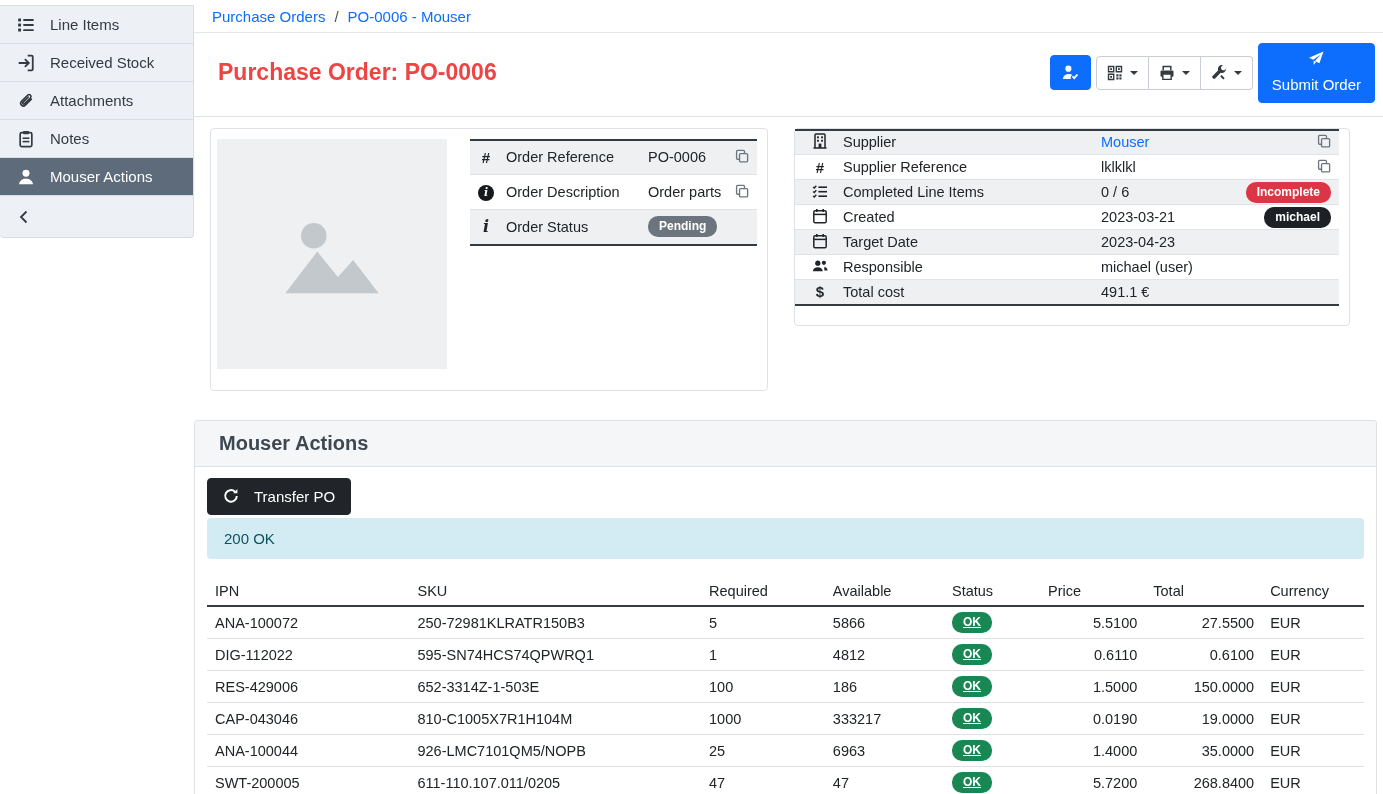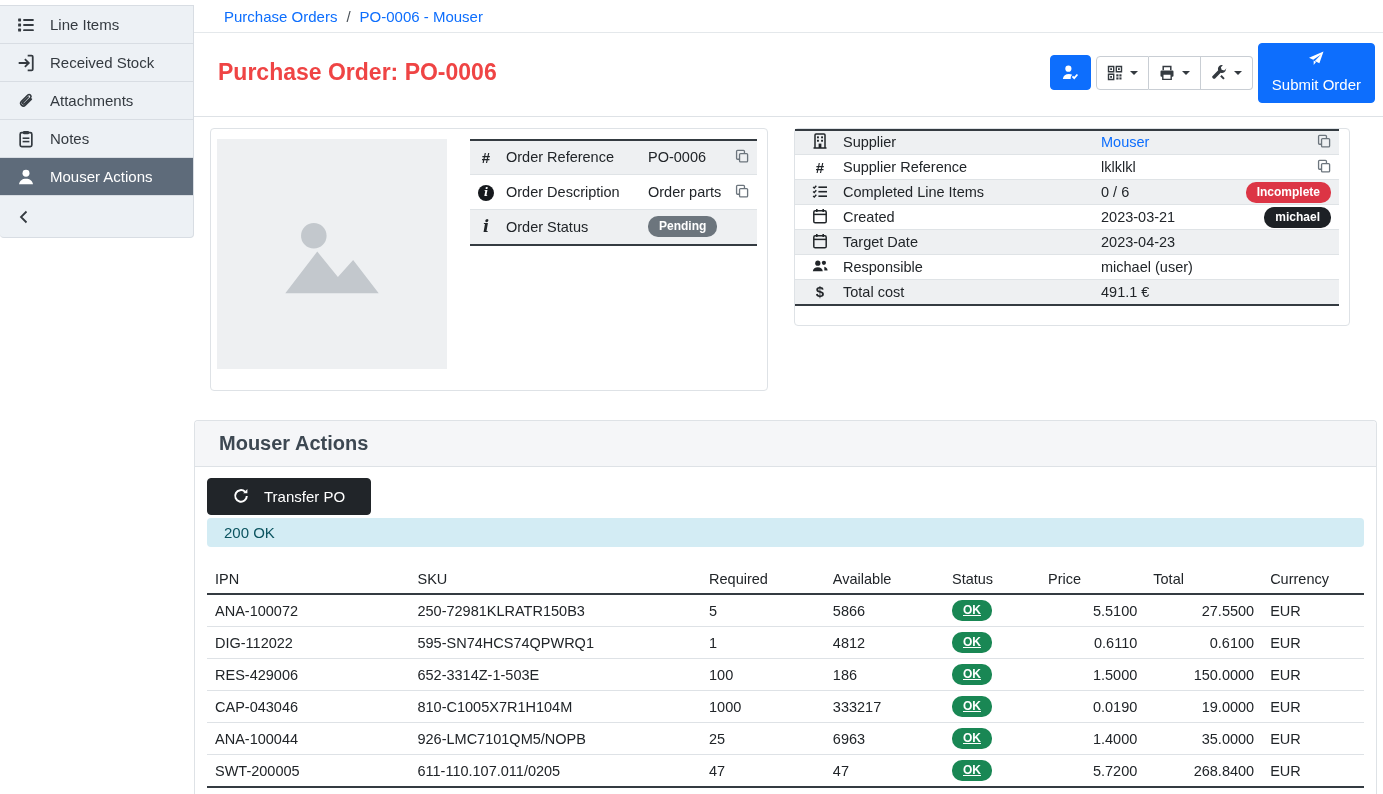--- a/index.html
+++ b/index.html
@@ -11,21 +11,21 @@
   .sidebar { width:194px; flex:none; padding-top:5px; }
   .side-list { background:#edf1f5; border:1px solid #d8dde3; border-left:none; border-radius:0 0 4px 4px; overflow:hidden; }
   .side-item { display:flex; align-items:center; gap:15px; height:38px; padding:0 12px 0 17px; border-bottom:1px solid #d8dde3; color:#343a40; font-size:15px; cursor:pointer; }
   .side-item.active { background:#5e6b7a; color:#fff; }
   .side-item .si { width:18px; height:18px; flex:none; }
   .side-collapse { height:41px; display:flex; align-items:center; padding-left:16px; color:#343a40; cursor:pointer; }
   .side-collapse .si { width:16px; height:16px; }
 
   
   .content { flex:1; display:flex; flex-direction:column; min-width:0; }
-  .breadcrumb-bar { height:33px; flex:none; display:flex; align-items:center; gap:9px; padding-left:30px; border-bottom:1px solid #e4e8eb; font-size:15px; }
+  .breadcrumb-bar { height:33px; flex:none; display:flex; align-items:center; gap:9px; padding-left:18px; border-bottom:1px solid #e4e8eb; font-size:15px; }
   .breadcrumb-bar a { color:#0d6efd; text-decoration:none; cursor:pointer; }
   .bc-sep { color:#495057; }
 
   .page-header { flex:none; display:flex; align-items:center; justify-content:space-between; padding:10px 8px 13px 24px; border-bottom:1px solid #dee2e6; }
   .page-title { font-size:23px; font-weight:600; color:#ef4444; }
   .header-actions { display:flex; align-items:center; gap:5px; }
 
   .btn { display:inline-flex; align-items:center; gap:8px; border:1px solid transparent; border-radius:4px; font-size:15px; cursor:pointer; background:none; font-family:inherit; line-height:1.3; }
   .btn-primary { background:#0d6efd; border-color:#0d6efd; color:#fff; padding:7px 13px;flex-direction:column; }
   .icon-only { padding:8px 11px; }
@@ -75,22 +75,22 @@
   .badge-gray { background:#6c757d; }
   .badge-red { background:#dc3545; }
   .badge-darkk { background:#1d2125; }
   .badge-green { background:#198754;text-decoration:underline; }
 
   
   .panel { margin:29px 6px 0 0; border:1px solid #dee2e6; border-bottom:none; border-radius:4px 4px 0 0; }
   .panel-header { background:#f5f6f8; border-bottom:1px solid #dee2e6; padding:11px 24px; border-radius:4px 4px 0 0; }
   .panel-title { font-size:20px; font-weight:600; color:#3d4852; }
   .panel-body { padding:11px 12px 0 12px; }
-  .btn-dark { background:#212529; border-color:#212529; color:#fff; padding:8px 25px;gap:15px; }
-  .alert-info { margin-top:3px; background:#d3ecf4; color:#0c5460; border-radius:4px; padding:6px 17px; font-size:15px; }
+  .btn-dark { background:#212529; border-color:#212529; color:#fff; padding:8px 15px;gap:15px; }
+  .alert-info { margin-top:3px; background:#d3ecf4; color:#0c5460; border-radius:4px; padding:12px 17px; font-size:15px; }
 
   .data-table { width:100%; border-collapse:collapse; margin-top:18px; font-size:14.5px; }
   .data-table th { text-align:left; font-weight:400; padding:5px 8px; height:29px; border-bottom:2px solid #343b41; vertical-align:middle; }
   .data-table td { padding:5px 8px; height:30px; border-bottom:1px solid #dee2e6; vertical-align:middle; }
   .data-table tbody tr:last-child td { border-bottom:2px solid #343b41; }
   .data-table tfoot td { border-bottom:2px solid #343b41; }
   .num { text-align:right; }
 </style>
 </head>
 <body>

